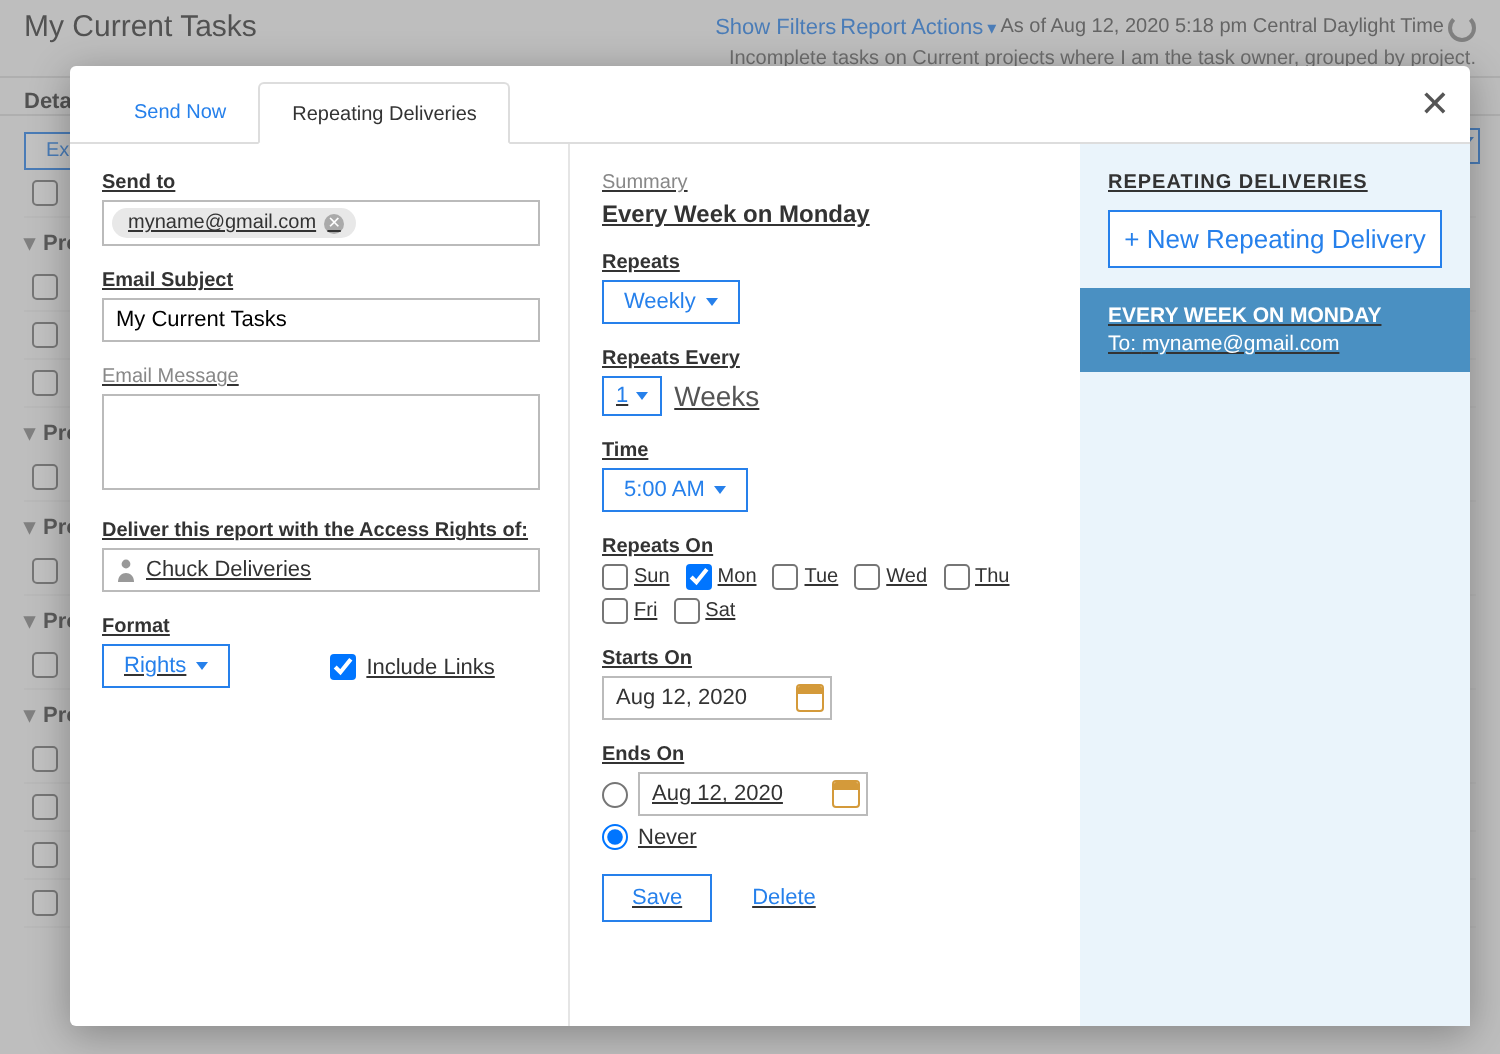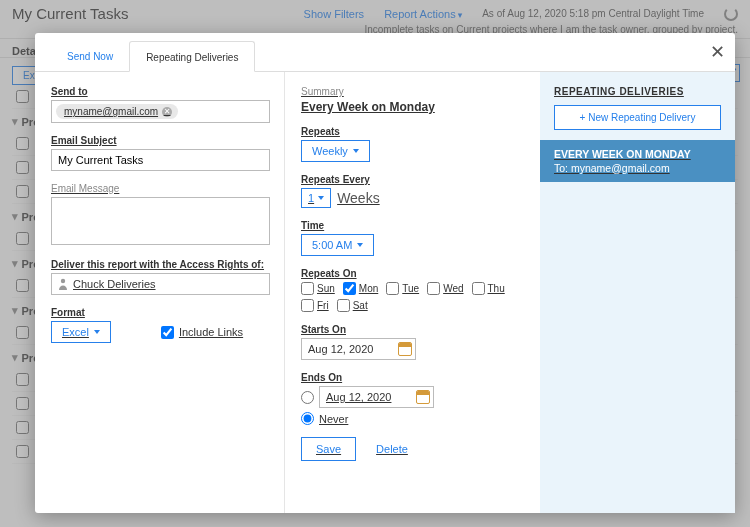--- a/index.html
+++ b/index.html
@@ -2,21 +2,21 @@
 <html><head>
   <meta charset="utf-8">
   <style>
     * { box-sizing: border-box; margin: 0; padding: 0; }
     body { font-family: -apple-system, BlinkMacSystemFont, 'Segoe UI', Arial, sans-serif; font-size: 11px; color: #333; background: #f8f8f8; width: 750px; height: 527px; overflow: hidden; position: relative; }
     
     
     .bg-header { padding: 5px 12px 3px; border-bottom: 1px solid #ddd; }
     .bg-title-row { display: flex; align-items: center; justify-content: space-between; }
     .bg-title { font-size: 15px; font-weight: 500; color: #333; }
-    .bg-right-controls { display: flex; align-items: center; gap: 20px; }
+    .bg-right-controls { display: flex; align-items: center; gap: 2px; }
     .bg-link { color: #2680eb; font-size: 11px; cursor: pointer; }
     .bg-timestamp { font-size: 10px; color: #555; }
     .bg-subtitle { font-size: 10px; color: #666; margin-top: 2px; text-align: right; }
     .bg-tabs { padding: 6px 12px 0; border-bottom: 1px solid #ddd; font-size: 11px; font-weight: 600; }
     .bg-content { padding: 8px 12px; }
     .bg-export-btn { display:inline-block; border: 1px solid #2680eb; color: #2680eb; padding: 3px 10px; font-size: 10px; background: #fff; }
     .bg-row { display: flex; align-items: center; padding: 5px 4px; border-bottom: 1px solid #eee; font-size: 11px; }
     .bg-row input[type=checkbox]{ margin-right: 8px; }
     .bg-group { font-weight: 600; color: #444; padding: 6px 0 4px; display: flex; align-items: center; }
     .bg-chev { color: #888; margin-right: 4px; }
@@ -45,21 +45,21 @@
     .txt-input { width: 100%; border: 1px solid #bbb; padding: 4px 6px; font-size: 11px; background: #fff; font-family: inherit; }
     .txt-area { width: 100%; height: 48px; border: 1px solid #bbb; padding: 4px 6px; font-size: 11px; resize: none; font-family: inherit; }
     .pill-input { width: 100%; border: 1px solid #bbb; padding: 3px 4px; background: #fff; display: flex; align-items: center; }
     .pill { background: #e8e8e8; border-radius: 10px; padding: 2px 6px 2px 8px; font-size: 10px; display: inline-flex; align-items: center; gap: 4px; }
     .pill-x { width: 10px; height: 10px; border-radius: 50%; background: #aaa; color: #fff; font-size: 8px; display: inline-flex; align-items: center; justify-content: center; cursor: pointer; }
     .person-input { display: flex; align-items: center; gap: 5px; }
     .person-icon { width: 10px; height: 12px; color: #888; }
     
     .btn-select { border: 1px solid #2680eb; color: #2680eb; background: #fff; padding: 4px 10px; font-size: 11px; cursor: pointer; display: inline-flex; align-items: center; gap: 5px; }
     .caret { width: 0; height: 0; border-left: 3px solid transparent; border-right: 3px solid transparent; border-top: 4px solid currentColor; display: inline-block; }
-    .inc-links { display: inline-flex; align-items: center; gap: 5px; font-size: 11px; margin-left: 10px; padding-left: 40px; }
+    .inc-links { display: inline-flex; align-items: flex-end; gap: 5px; font-size: 11px; margin-left: 10px; padding-left: 40px; }
     
     .summary-line { font-size: 12px; font-weight: 700; color: #333; }
     .inline-row { display: flex; align-items: center; gap: 6px; }
     .small-num-select { border: 1px solid #2680eb; color: #2680eb; background: #fff; padding: 3px 6px; font-size: 11px; display: inline-flex; align-items: center; gap: 4px; cursor:pointer; }
     .unit-txt { font-size: 14px; color: #555; }
     
     .day-row { display: flex; flex-wrap: wrap; gap: 4px 8px; align-items: center; }
     .day-opt { display: inline-flex; align-items: center; gap: 3px; font-size: 10px; }
     
     .date-input { position: relative; display: inline-flex; align-items: center; border: 1px solid #bbb; background: #fff; padding: 4px 6px; width: 115px; font-size: 11px; }
@@ -67,21 +67,21 @@
     .cal-icon::before { content:''; position:absolute; top:0; left:0; right:0; height:4px; background:#d49a3a; border-radius: 1px 1px 0 0; }
     
     .radio-row { display: flex; align-items: center; gap: 5px; font-size: 11px; margin-bottom: 4px; }
     
     .actions { display: flex; align-items: center; gap: 20px; margin-top: 8px; }
     .btn-primary { border: 1px solid #2680eb; color: #2680eb; background: #fff; padding: 5px 14px; font-size: 11px; cursor: pointer; }
     .link-btn { color: #2680eb; font-size: 11px; cursor: pointer; }
     
     .r-header { font-size: 10px; font-weight: 700; letter-spacing: 0.5px; color: #333; padding: 0 14px 8px; }
     .r-add-wrap { padding: 0 14px 10px; }
-    .r-add-btn { width: 100%; border: 1px solid #2680eb; color: #2680eb; background: #fff; padding: 6px; font-size: 10px; cursor: pointer; text-align: center; }
+    .r-add-btn { width: 100%; border: 1px solid #2680eb; color: #2680eb; background: #fff; padding: 6px; font-size: 13px; cursor: pointer; text-align: center; }
     .r-item { background: #4a90c2; color: #fff; padding: 8px 14px; font-size: 10.5px; }
     .r-item .line1 { font-weight: 700; }
     .r-item .line2 { margin-top: 2px; }
     
     .dropdown-caret { font-size: 9px; padding-left:2px; }
     .filter-col { position:absolute; right:10px; top:64px; border:1px solid #2680eb; width:18px; height:18px; display:flex; align-items:center; justify-content:center; background:#fff; }
   </style>
 </head>
 <body>
 
@@ -197,21 +197,21 @@
               <circle cx="5" cy="3" r="2.2" fill="#999"></circle>
               <path d="M1 12c0-3 2-4.5 4-4.5s4 1.5 4 4.5" fill="#999"></path>
             </svg>
           <span>Chuck Deliveries</span>
         </div>
       </div>
       <div class="section">
         <label class="lbl">Format</label>
         <div style="display:flex; align-items:center;">
           <span class="btn-select">
-            <span>Excel</span>
+            <span>Rights</span>
               <span class="caret"></span>
           </span>
           <label class="inc-links">
             <input type="checkbox" checked="" style="">
             <span>Include Links</span>
           </label>
         </div>
       </div>
     </div>
 

